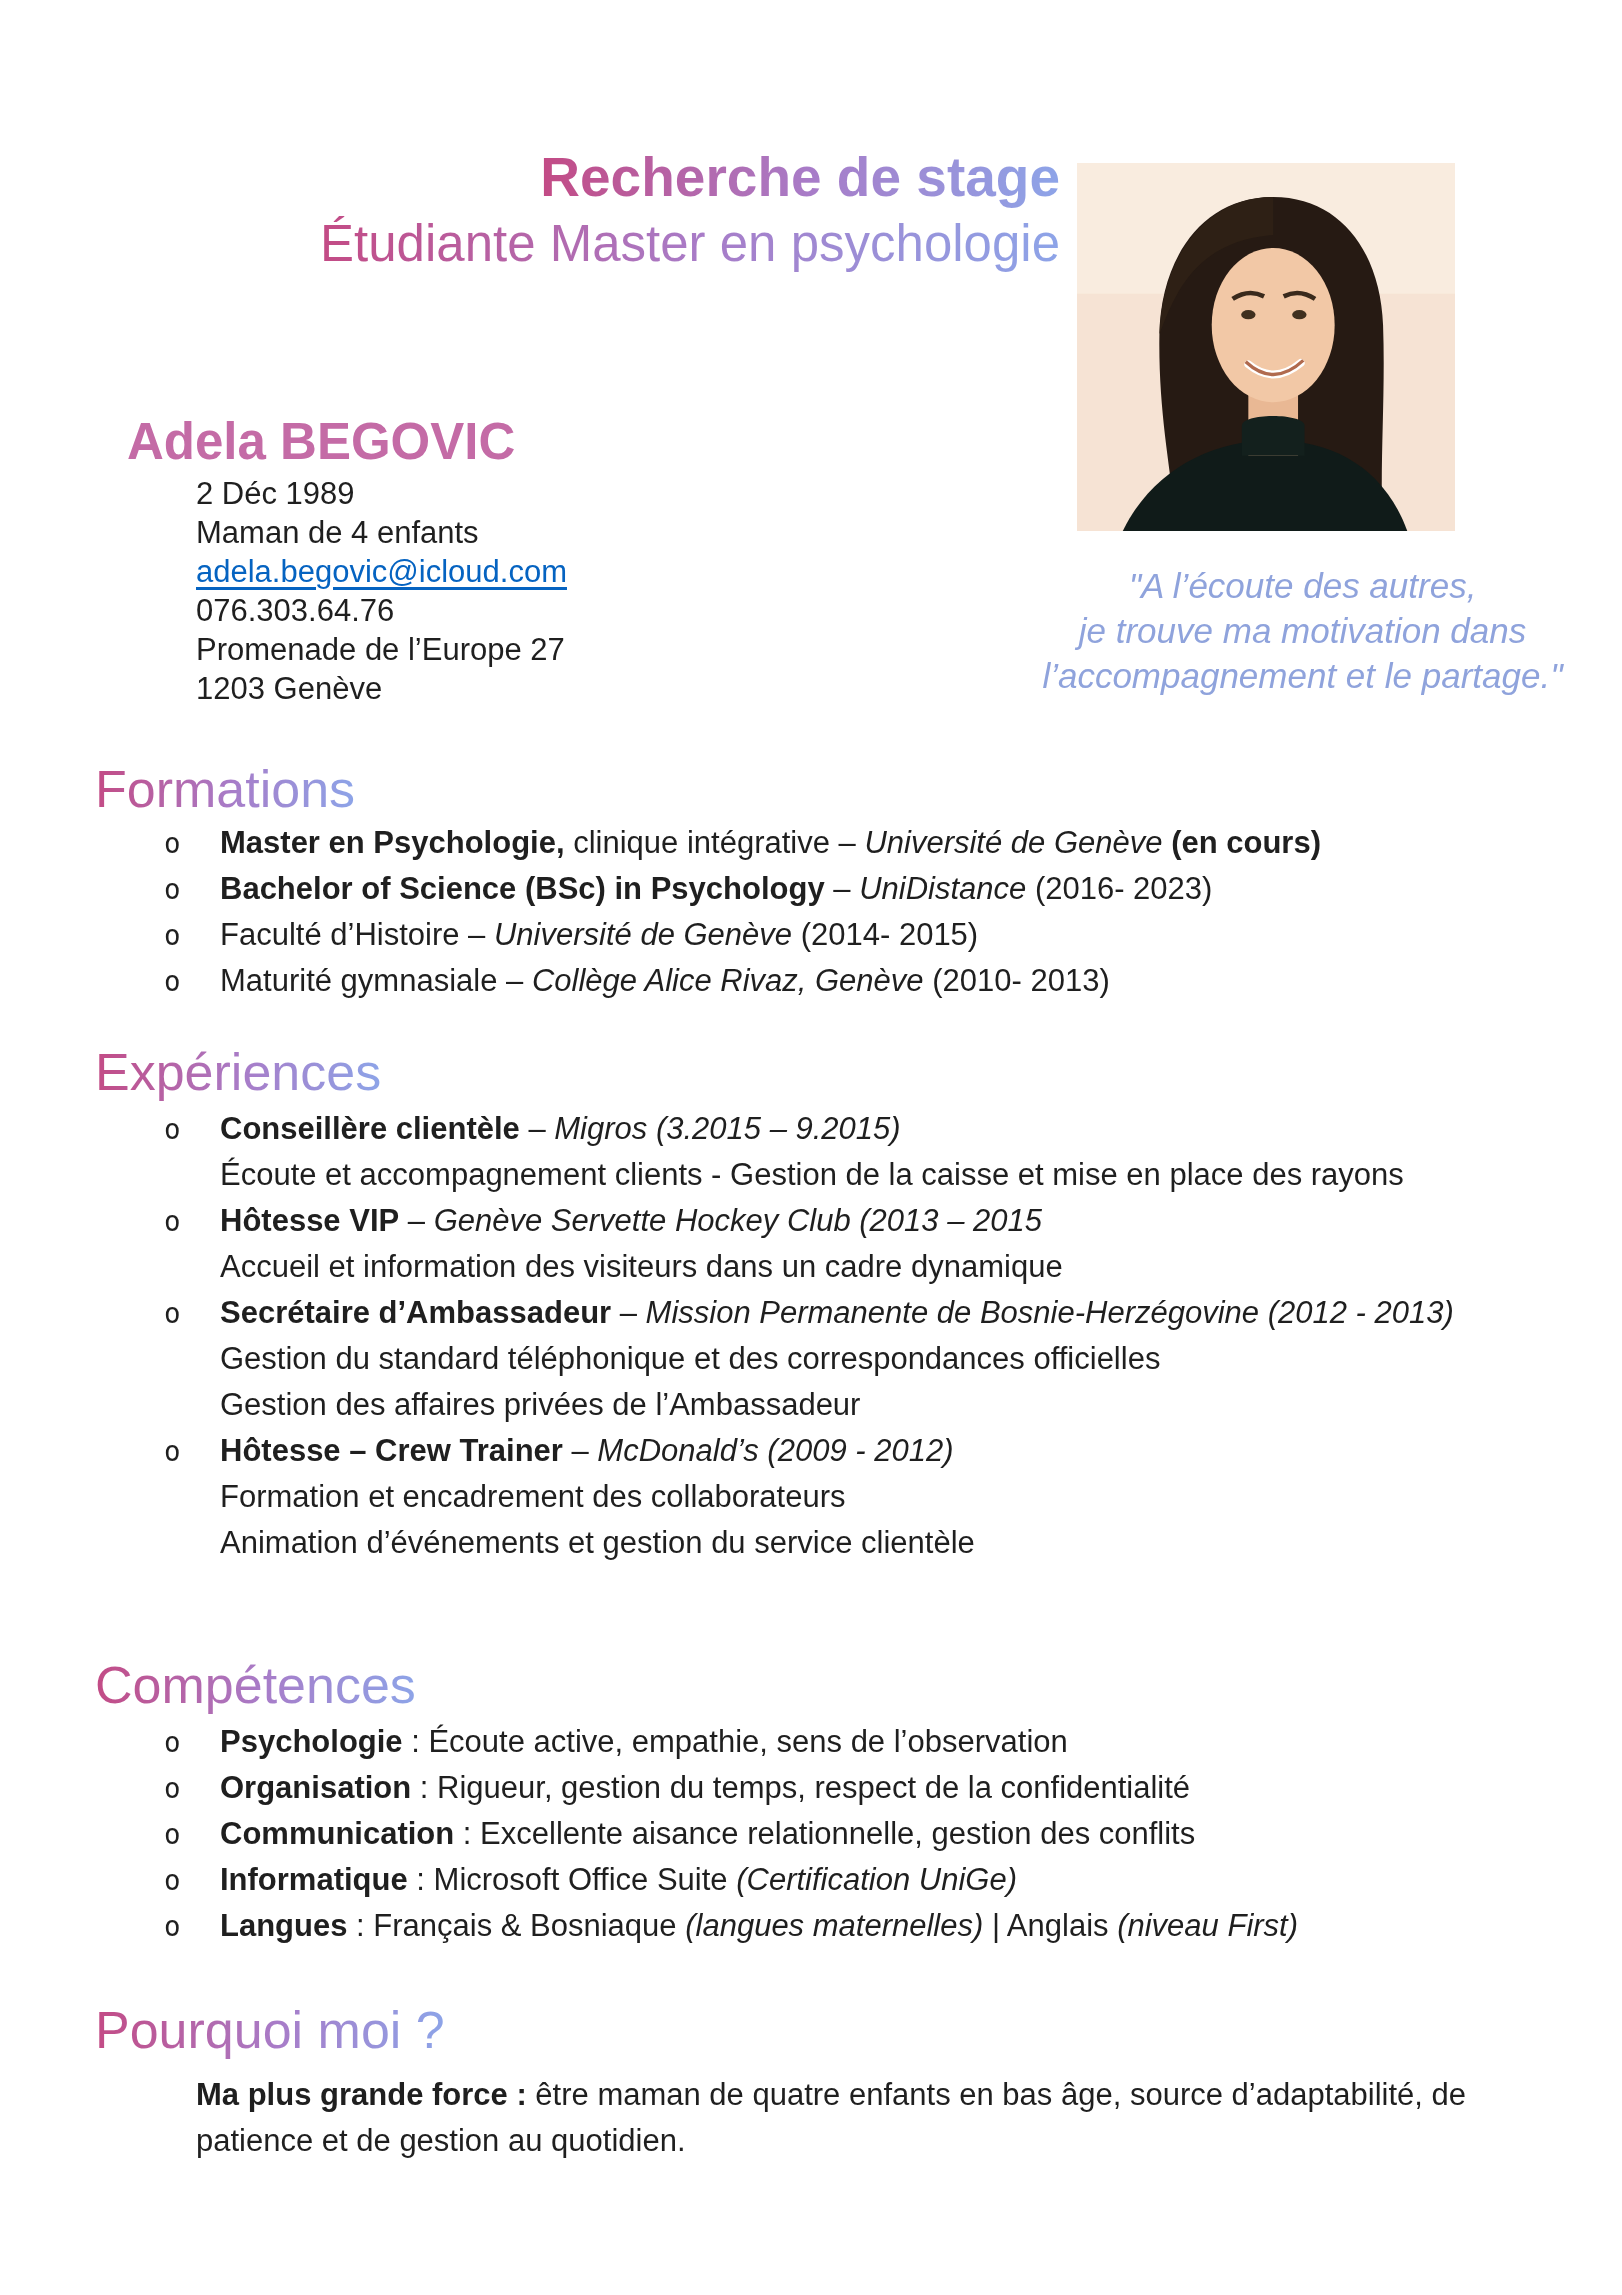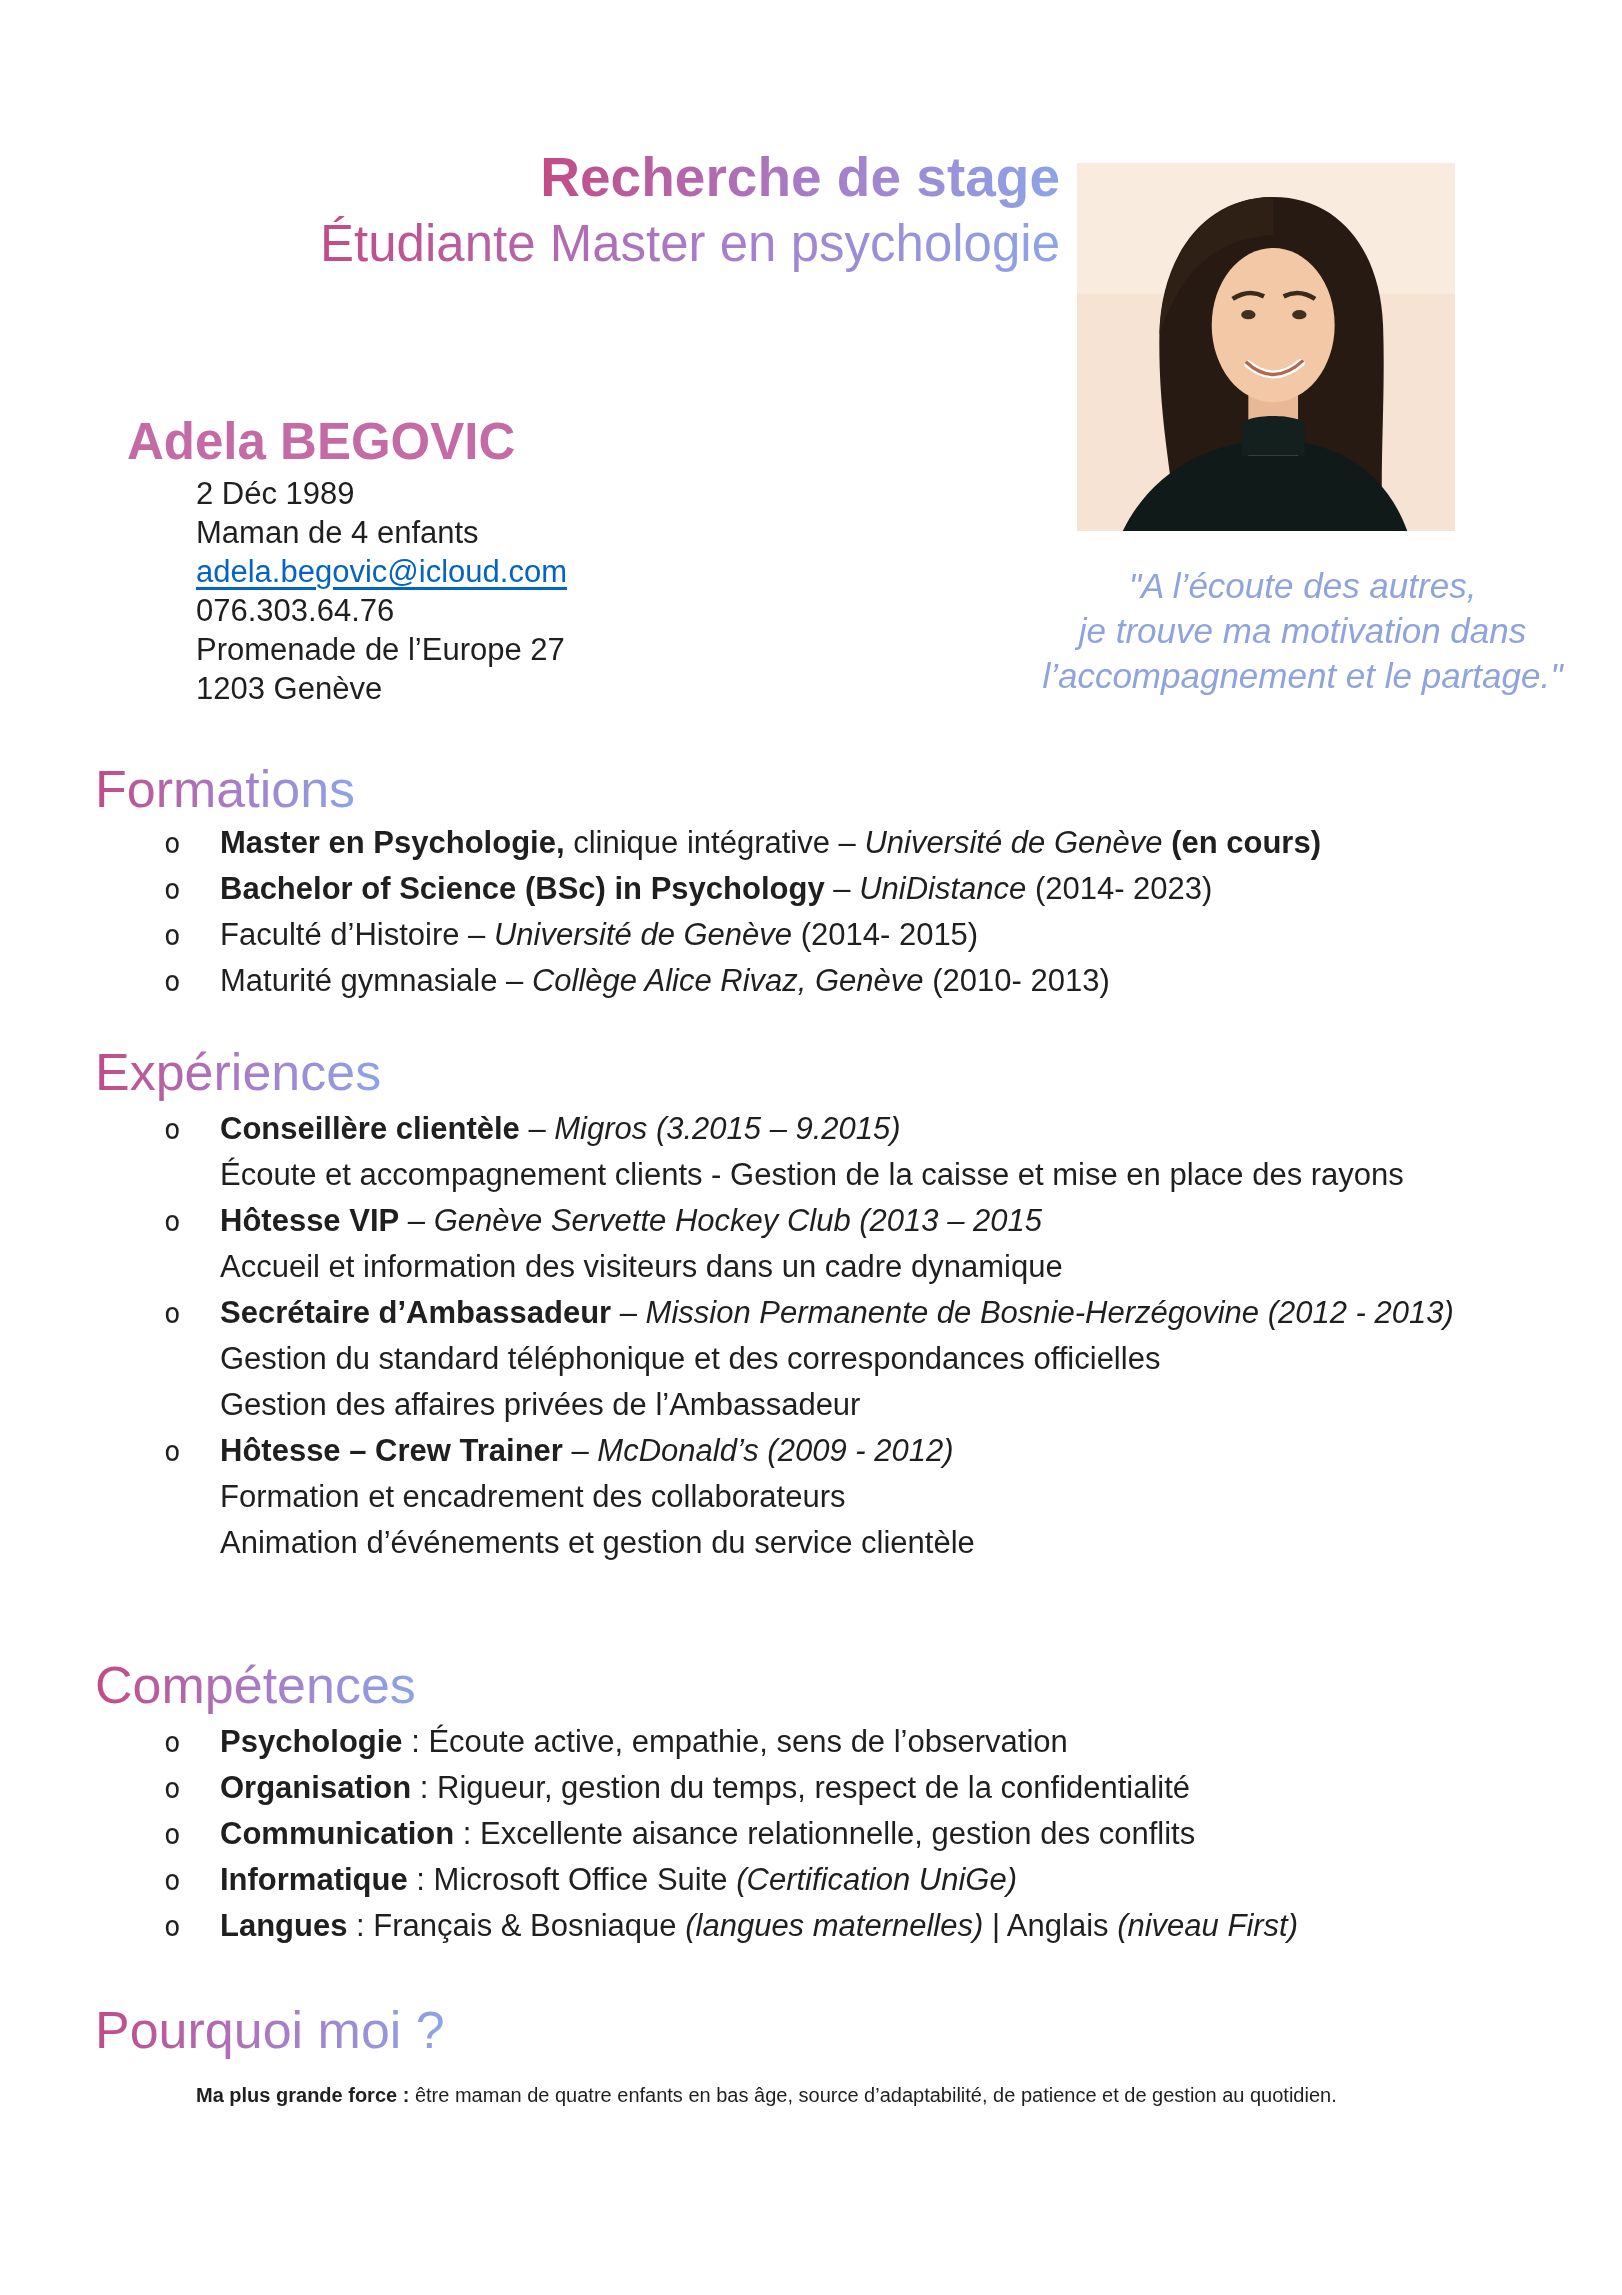--- a/index.html
+++ b/index.html
@@ -44,21 +44,21 @@
   #list-competences { top:1719px; width:1374px; line-height:46px; }
   .blt {
     display:inline-block; width:56px;
     font-family:"DejaVu Sans Mono", monospace;
     font-size:27.5px; color:#1f1f1f;
   }
   .b { font-weight:700; }
   .i { font-style:italic; }
   .detail { margin-left:56px; }
   
-  .why-para { position:absolute; top:2072px; left:196px; width:1354px; font-size:20px; line-height:46px; }
+  .why-para { position:absolute; top:2072px; left:196px; width:1354px; font-size:31px; line-height:46px; }
 </style>
 </head>
 <body>
 
 <div class="page">
 
   <div class="title-block">
     <div><span class="grad main-title">Recherche de stage</span></div>
     <div><span class="grad sub-title">Étudiante Master en psychologie</span></div>
   </div>
@@ -97,21 +97,21 @@
     <div>Promenade de l’Europe 27</div>
     <div>1203 Genève</div>
   </div>
 
   <h2 class="sec-h grad" id="h-formations">Formations</h2>
   <ul class="list" id="list-formations">
     <li>
       <span class="blt">o</span><span class="b">Master en Psychologie,</span><span> clinique intégrative – </span><span class="i">Université de Genève</span><span> </span><span class="b">(en cours)</span>
     </li>
     <li>
-      <span class="blt">o</span><span class="b">Bachelor of Science (BSc) in Psychology</span><span> – </span><span class="i">UniDistance</span><span> (2014- 2023)</span>
+      <span class="blt">o</span><span class="b">Bachelor of Science (BSc) in Psychology</span><span> – </span><span class="i">UniDistance</span><span> (2016- 2023)</span>
     </li>
     <li>
       <span class="blt">o</span><span>Faculté d’Histoire – </span><span class="i">Université de Genève</span><span> (2014- 2015)</span>
     </li>
     <li>
       <span class="blt">o</span><span>Maturité gymnasiale – </span><span class="i">Collège Alice Rivaz, Genève</span><span> (2010- 2013)</span>
     </li>
   </ul>
 
   <h2 class="sec-h grad" id="h-experiences">Expériences</h2>

